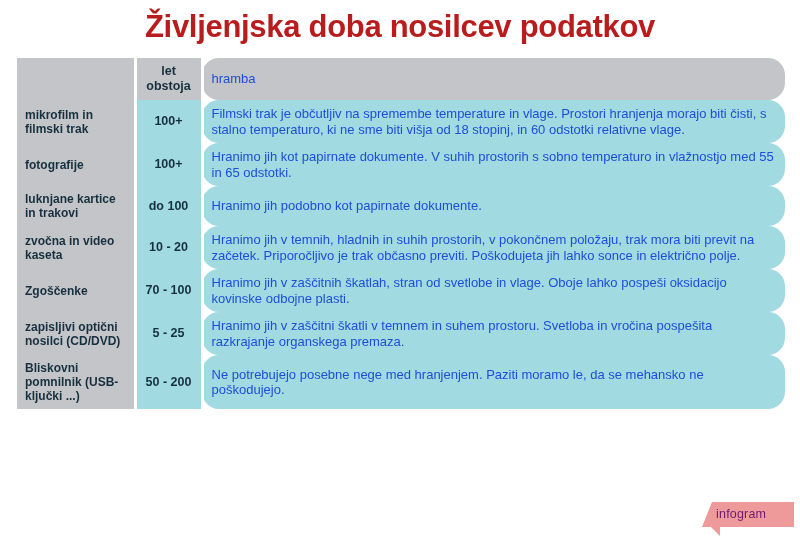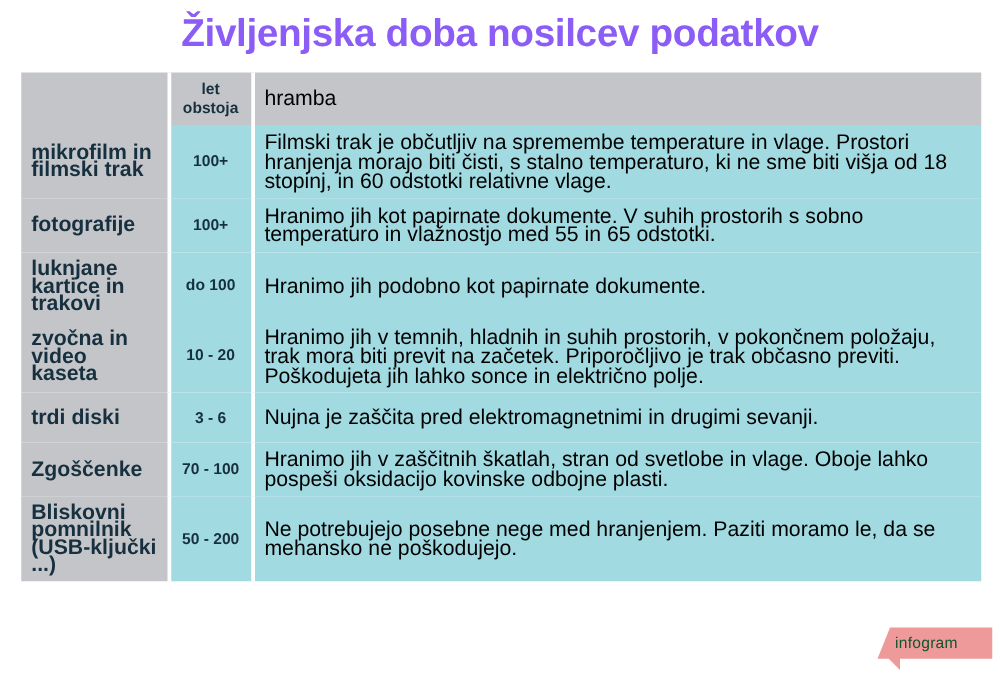--- a/index.html
+++ b/index.html
@@ -23,21 +23,21 @@
   }
 
   #title {
     position: absolute;
     left: 0;
     top: 8px;
     width: 800px;
     text-align: center;
     font-size: 31px;
     font-weight: bold;
-    color: #8b5cf6;
+    color: #b91c1c;
     letter-spacing: -0.3px;
     line-height: 38px;
     white-space: nowrap;
   }
 
   #table-wrap {
     position: absolute;
     left: 17px;
     top: 58px;
     width: 768px;
@@ -60,42 +60,43 @@
     border: none;
     box-sizing: border-box;
   }
 
   
   table.data-table th.c-label,
   table.data-table td.c-label {
     background: #c4c5c9;
     border-right: 3px solid #ffffff;
     color: #17303f;
-    font-size: 17px;
+    font-size: 12px;
     font-weight: bold;
     line-height: 14px;
     margin-top: 25px;
   }
 
   table.data-table th.c-years,
   table.data-table td.c-years {
     border-right: 3px solid #ffffff;
     color: #17303f;
     font-size: 12.5px;
     font-weight: bold;
     line-height: 15px;
     text-align: center;
   }
 
   table.data-table th.c-storage,
   table.data-table td.c-storage {
-    color: #000000;
-    font-size: 17px;
+    color: #1d4ed8;
+    font-size: 13px;
     line-height: 15.5px;
     font-weight: normal;
+    border-radius: 17px;
   }
 
   
   thead tr th {
     background: #c4c5c9;
     text-align: left;
     font-weight: bold;
     color: #17303f;
     font-size: 12.5px;
     line-height: 14px;
@@ -119,21 +120,21 @@
     top: 500px;
     width: 100px;
     height: 38px;
   }
   #infogram-badge svg { display: block; }
   #infogram-label {
     position: absolute;
     left: 716px;
     top: 507px;
     font-size: 12.5px;
-    color: #14532d;
+    color: #701a75;
     font-weight: normal;
     letter-spacing: 0.2px;
     white-space: nowrap;
   }
 </style>
 </head>
 <body>
 
 <div id="infographic">
 
@@ -168,28 +169,28 @@
             <td class="c-label">luknjane kartice in trakovi</td>
             <td class="c-years">do 100</td>
             <td class="c-storage">Hranimo jih podobno kot papirnate dokumente.</td>
           </tr>
           <tr>
             <td class="c-label">zvočna in video kaseta</td>
             <td class="c-years">10 - 20</td>
             <td class="c-storage">Hranimo jih v temnih, hladnih in suhih prostorih, v pokončnem položaju, trak mora biti previt na začetek. Priporočljivo je trak občasno previti. Poškodujeta jih lahko sonce in električno polje.</td>
           </tr>
           <tr>
-            <td class="c-label">trdi diski</td>
-            <td class="c-years">3 - 6</td>
-            <td class="c-storage">Nujna je zaščita pred elektromagnetnimi in drugimi sevanji.</td>
-          </tr>
-          <tr>
             <td class="c-label">Zgoščenke</td>
             <td class="c-years">70 - 100</td>
             <td class="c-storage">Hranimo jih v zaščitnih škatlah, stran od svetlobe in vlage. Oboje lahko pospeši oksidacijo kovinske odbojne plasti.</td>
+          </tr>
+          <tr>
+            <td class="c-label">zapisljivi optični nosilci (CD/DVD)</td>
+            <td class="c-years">5 - 25</td>
+            <td class="c-storage">Hranimo jih v zaščitni škatli v temnem in suhem prostoru. Svetloba in vročina pospešita razkrajanje organskega premaza.</td>
           </tr>
           <tr>
             <td class="c-label">Bliskovni pomnilnik (USB-ključki ...)</td>
             <td class="c-years">50 - 200</td>
             <td class="c-storage">Ne potrebujejo posebne nege med hranjenjem. Paziti moramo le, da se mehansko ne poškodujejo.</td>
           </tr>
         </tbody>
     </table>
   </div>
 

